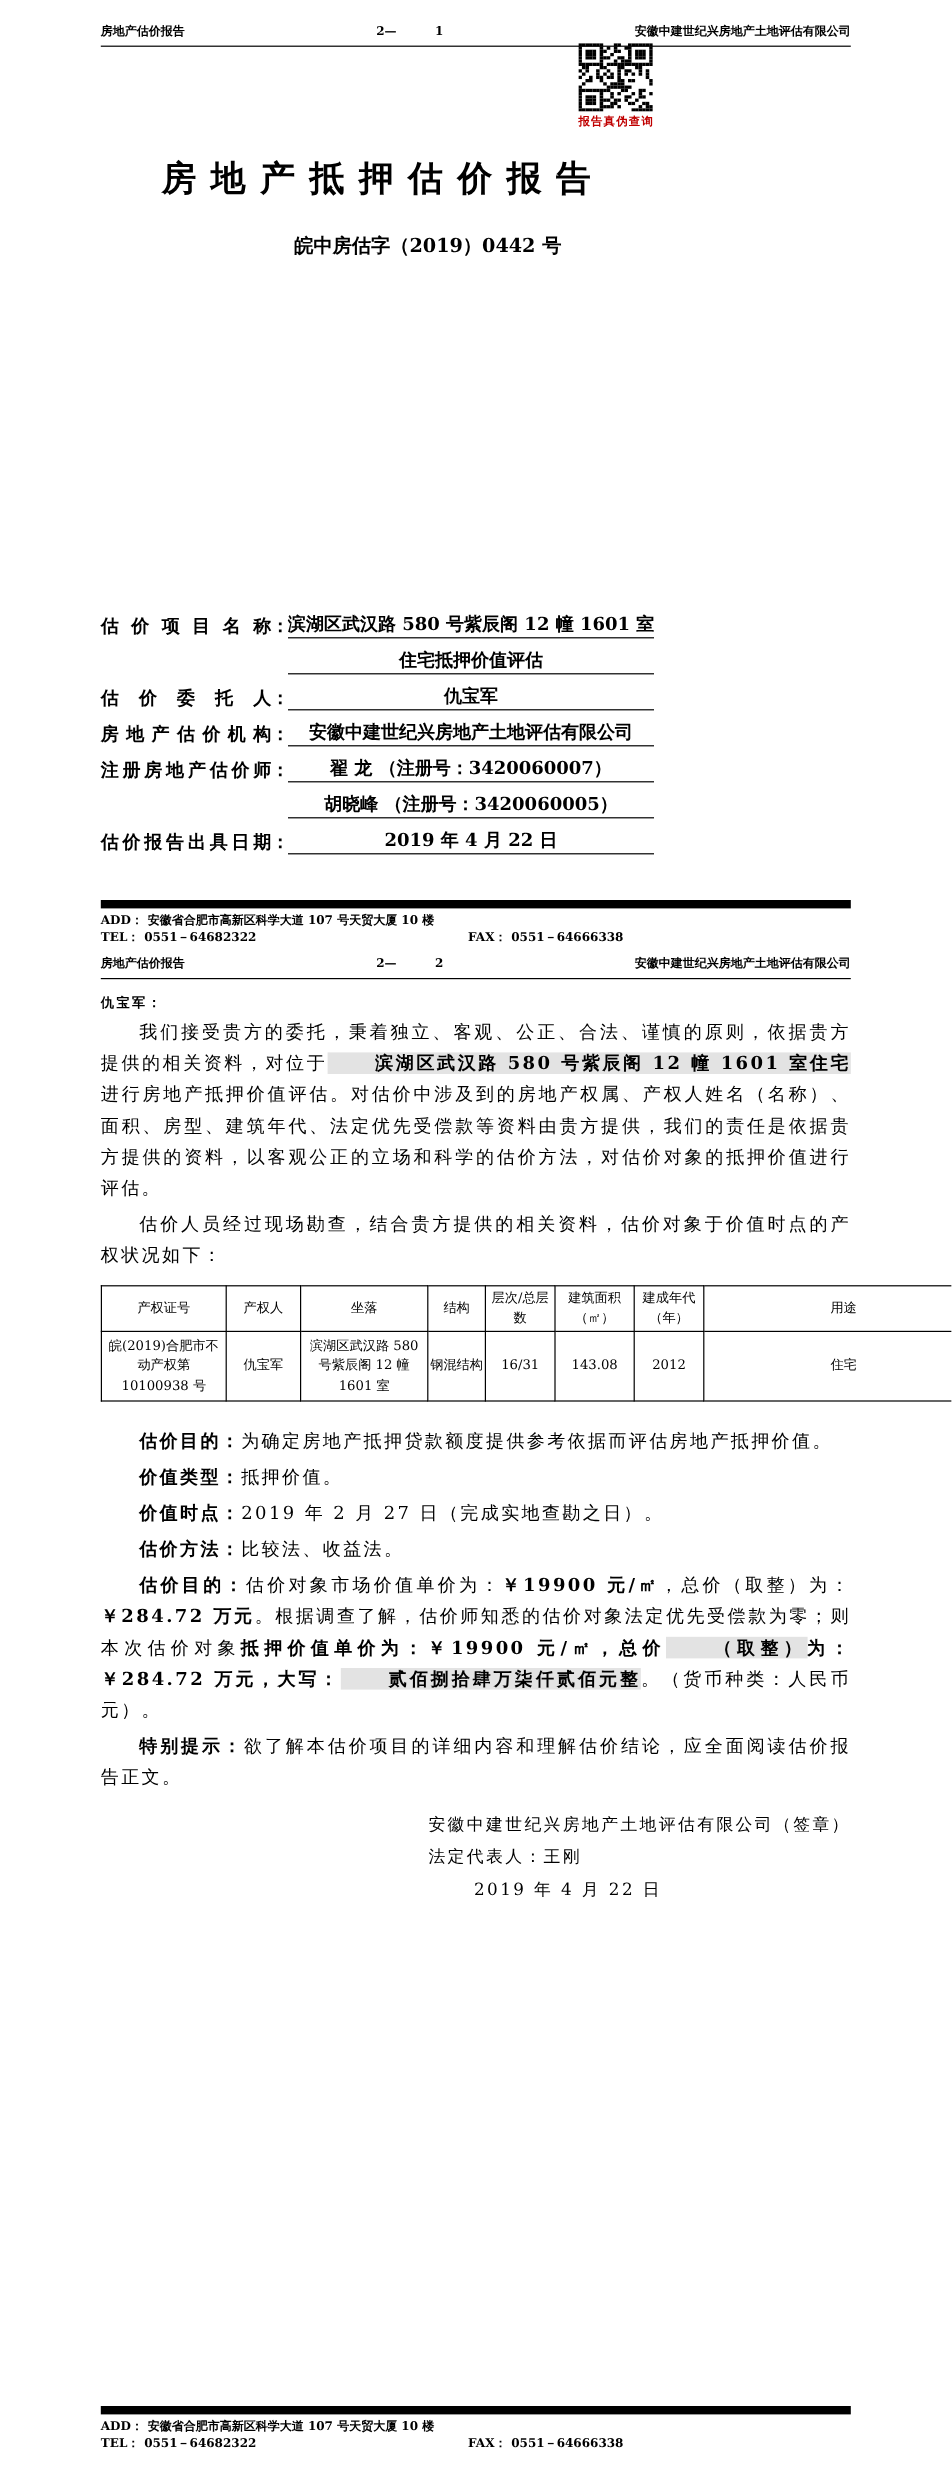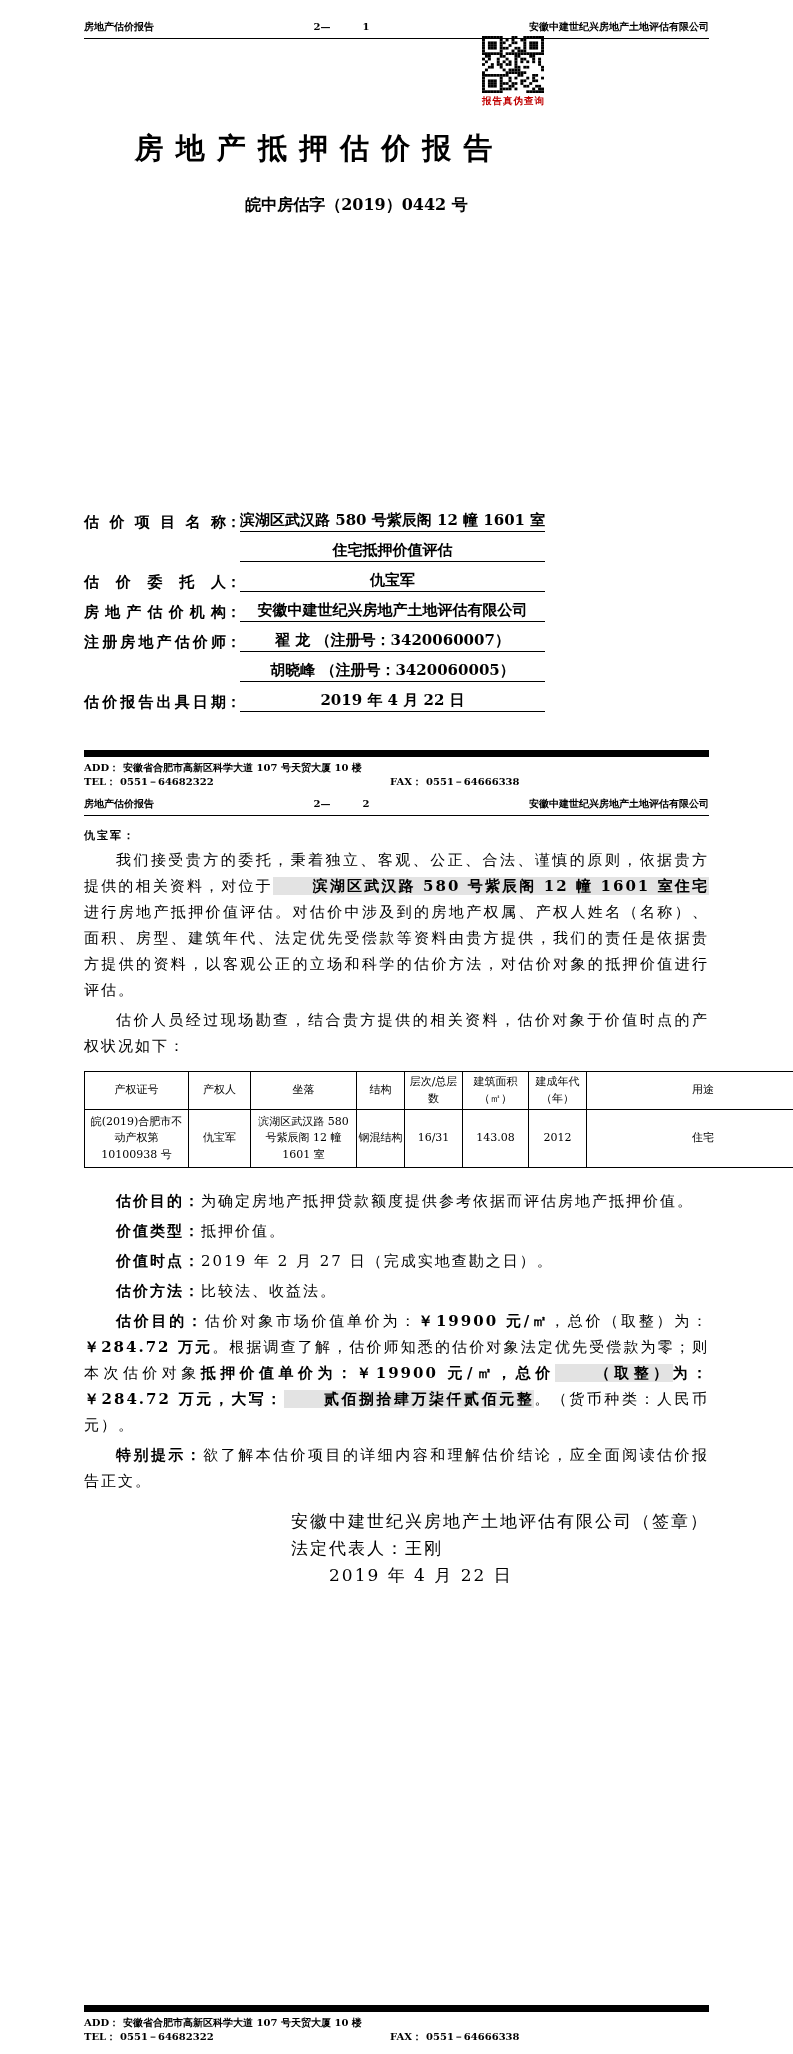--- a/index.html
+++ b/index.html
@@ -50,21 +50,21 @@
 
   .letter-table { margin:12px 84px 0; width:736px; border-collapse:collapse;
     table-layout:fixed; font-size:11px; }
   .letter-table th, .letter-table td { border:1px solid #000; text-align:center;
     vertical-align:middle; font-weight:normal; padding:2px 1px; line-height:1.5;
     letter-spacing:0; overflow:hidden; }
   .letter-table th { height:36px; }
   .letter-table td { height:58px; }
 
   .sign-block { margin:14px 84px 0; display:flex; flex-direction:column; align-items:flex-end;
-    font-size:17px; letter-spacing:2px; line-height:27px;justify-content:center; }
+    font-size:14px; letter-spacing:2px; line-height:27px;justify-content:center; }
   .sign-inner { width:auto; text-align:left; }
   .sign-date { padding-left:38px; }
 </style>
 </head>
 <body>
 
 <div class="page">
 
   <header class="doc-header">
     <span>房地产估价报告</span>

